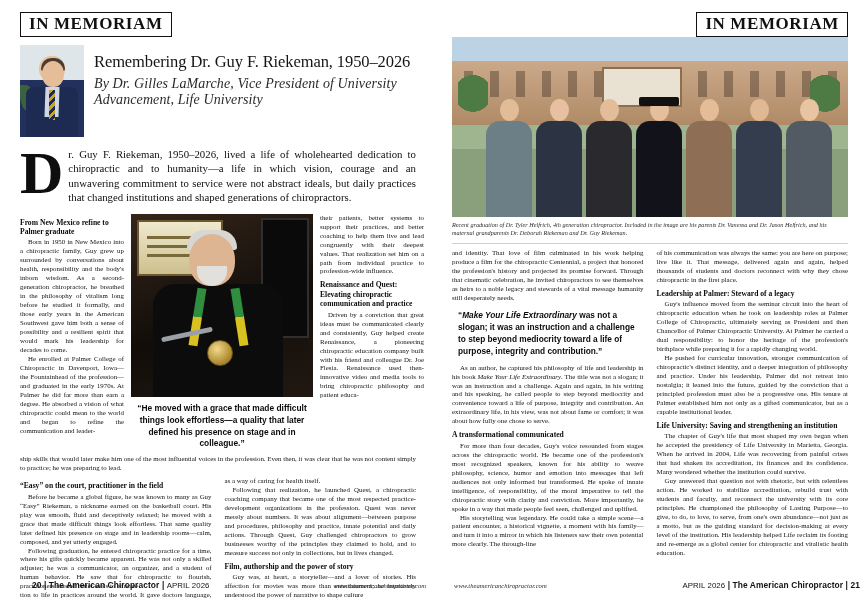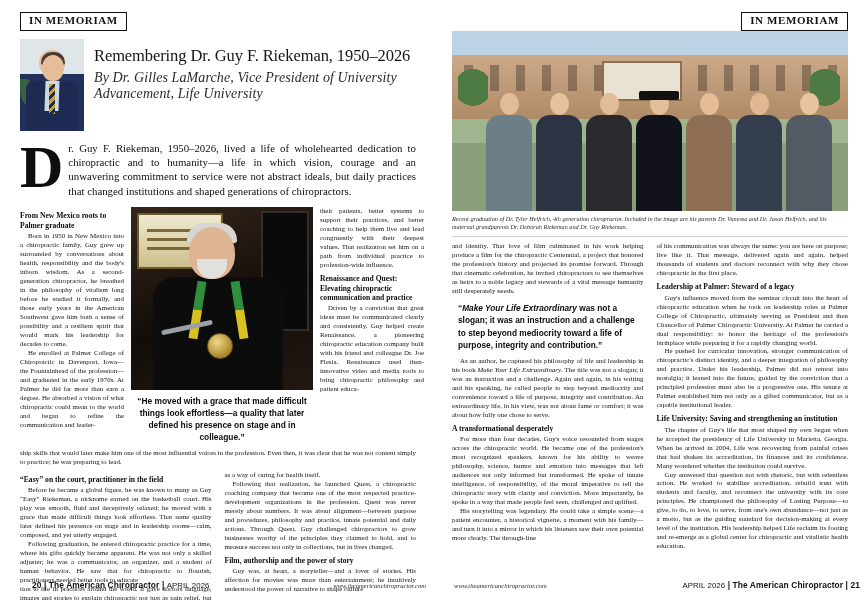--- a/index.html
+++ b/index.html
@@ -16,21 +16,21 @@
   .page-right { width: 434px; padding: 12px 20px 0 18px; }
   .gutter { position:absolute; left:434px; top:0; width:1px; height:600px; background:#e9e9e9; }
 
   
   .kicker {
     display:inline-block;
     border:1.5px solid #111;
     padding:2px 8px 3px 8px;
     font-family:"Liberation Serif", serif;
     font-weight:700;
-    font-size:11px;
+    font-size:17px;
     letter-spacing:0.6px;
     color:#111;
     line-height:1.05;
   }
   .kicker-row { display:flex; }
   .kicker-row.right { justify-content:flex-end; }
 
   
   .masthead { display:flex; gap:10px; margin-top:8px; }
   .headshot {
@@ -228,21 +228,21 @@
         <div class="subtitle">Remembering Dr. Guy F. Riekeman, 1950–2026</div>
         <div class="byline">By Dr. Gilles LaMarche, Vice President of University Advancement, Life University</div>
       </div>
     </div>
 
     <div class="deck">Dr. Guy F. Riekeman, 1950–2026, lived a life of wholehearted dedication to chiropractic and to humanity—a life in which vision, courage and an unwavering commitment to service were not abstract ideals, but daily practices that changed institutions and shaped generations of chiropractors.</div>
 
     <div class="lp-top">
 
       <div class="col-narrow body">
-        <h2 class="sub">From New Mexico roots to Palmer graduate</h2>
+        <h2 class="sub">From New Mexico refine to Palmer graduate</h2>
         <p>Born in 1950 in New Mexico into a chiropractic family, Guy grew up surrounded by conversations about health, responsibility and the body's inborn wisdom. As a second-generation chiropractor, he breathed in the philosophy of vitalism long before he studied it formally, and those early years in the American Southwest gave him both a sense of possibility and a resilient spirit that would mark his leadership for decades to come.</p>
         <p>He enrolled at Palmer College of Chiropractic in Davenport, Iowa—the Fountainhead of the profession—and graduated in the early 1970s. At Palmer he did far more than earn a degree. He absorbed a vision of what chiropractic could mean to the world and began to refine the communication and leader-</p>
       </div>
 
       <div class="col-center">
         <div class="photo-stage">
           <div class="ps-plaque"></div>
           <div class="ps-frame"></div>
           <div class="ps-torso"></div>
           <div class="ps-ribL"></div>
@@ -343,21 +343,21 @@
 
     <div class="rp-twocol body">
       <p class="noindent">and identity. That love of film culminated in his work helping produce a film for the chiropractic Centennial, a project that honored the profession's history and projected its promise forward. Through that cinematic celebration, he invited chiropractors to see themselves as heirs to a noble legacy and stewards of a vital message humanity still desperately needs.</p>
 
       <div class="pullquote-right">
         <span>“</span><em>Make Your Life Extraordinary</em><span> was not a slogan; it was an instruction and a challenge to step beyond mediocrity toward a life of purpose, integrity and contribution.”</span>
       </div>
 
       <p><span>As an author, he captured his philosophy of life and leadership in his book </span><em>Make Your Life Extraordinary</em><span>. The title was not a slogan; it was an instruction and a challenge. Again and again, in his writing and his speaking, he called people to step beyond mediocrity and convenience toward a life of purpose, integrity and contribution. An extraordinary life, in his view, was not about fame or comfort; it was about how fully one chose to serve.</span></p>
 
-      <h2 class="sub">A transformational desperately</h2>
+      <h2 class="sub">A transformational communicated</h2>
       <p>For more than four decades, Guy's voice resounded from stages across the chiropractic world. He became one of the profession's most recognized speakers, known for his ability to weave philosophy, science, humor and emotion into messages that left audiences not only informed but transformed. He spoke of innate intelligence, of responsibility, of the moral imperative to tell the chiropractic story with clarity and conviction. More importantly, he spoke in a way that made people feel seen, challenged and uplifted.</p>
       <p>His storytelling was legendary. He could take a simple scene—a patient encounter, a historical vignette, a moment with his family—and turn it into a mirror in which his listeners saw their own potential more clearly. The through-line</p>
 
       <p class="noindent">of his communication was always the same: you are here on purpose; live like it. That message, delivered again and again, helped thousands of students and doctors reconnect with why they chose chiropractic in the first place.</p>
       <h2 class="sub">Leadership at Palmer: Steward of a legacy</h2>
       <p>Guy's influence moved from the seminar circuit into the heart of chiropractic education when he took on leadership roles at Palmer College of Chiropractic, ultimately serving as President and then Chancellor of Palmer Chiropractic University. At Palmer he carried a dual responsibility: to honor the heritage of the profession's birthplace while preparing it for a rapidly changing world.</p>
       <p>He pushed for curricular innovation, stronger communication of chiropractic's distinct identity, and a deeper integration of philosophy and practice. Under his leadership, Palmer did not retreat into nostalgia; it leaned into the future, guided by the conviction that a principled profession must also be a progressive one. His tenure at Palmer established him not only as a gifted communicator, but as a capable institutional leader.</p>
       <h2 class="sub">Life University: Saving and strengthening an institution</h2>
       <p>The chapter of Guy's life that most shaped my own began when he accepted the presidency of Life University in Marietta, Georgia. When he arrived in 2004, Life was recovering from painful crises that had shaken its accreditation, its finances and its confidence. Many wondered whether the institution could survive.</p>
       <p>Guy answered that question not with rhetoric, but with relentless action. He worked to stabilize accreditation, rebuild trust with students and faculty, and reconnect the university with its core principles. He championed the philosophy of Lasting Purpose—to give, to do, to love, to serve, from one's own abundance—not just as a motto, but as the guiding standard for decision-making at every level of the institution. His leadership helped Life reclaim its footing and re-emerge as a global center for chiropractic and vitalistic health education.</p>

